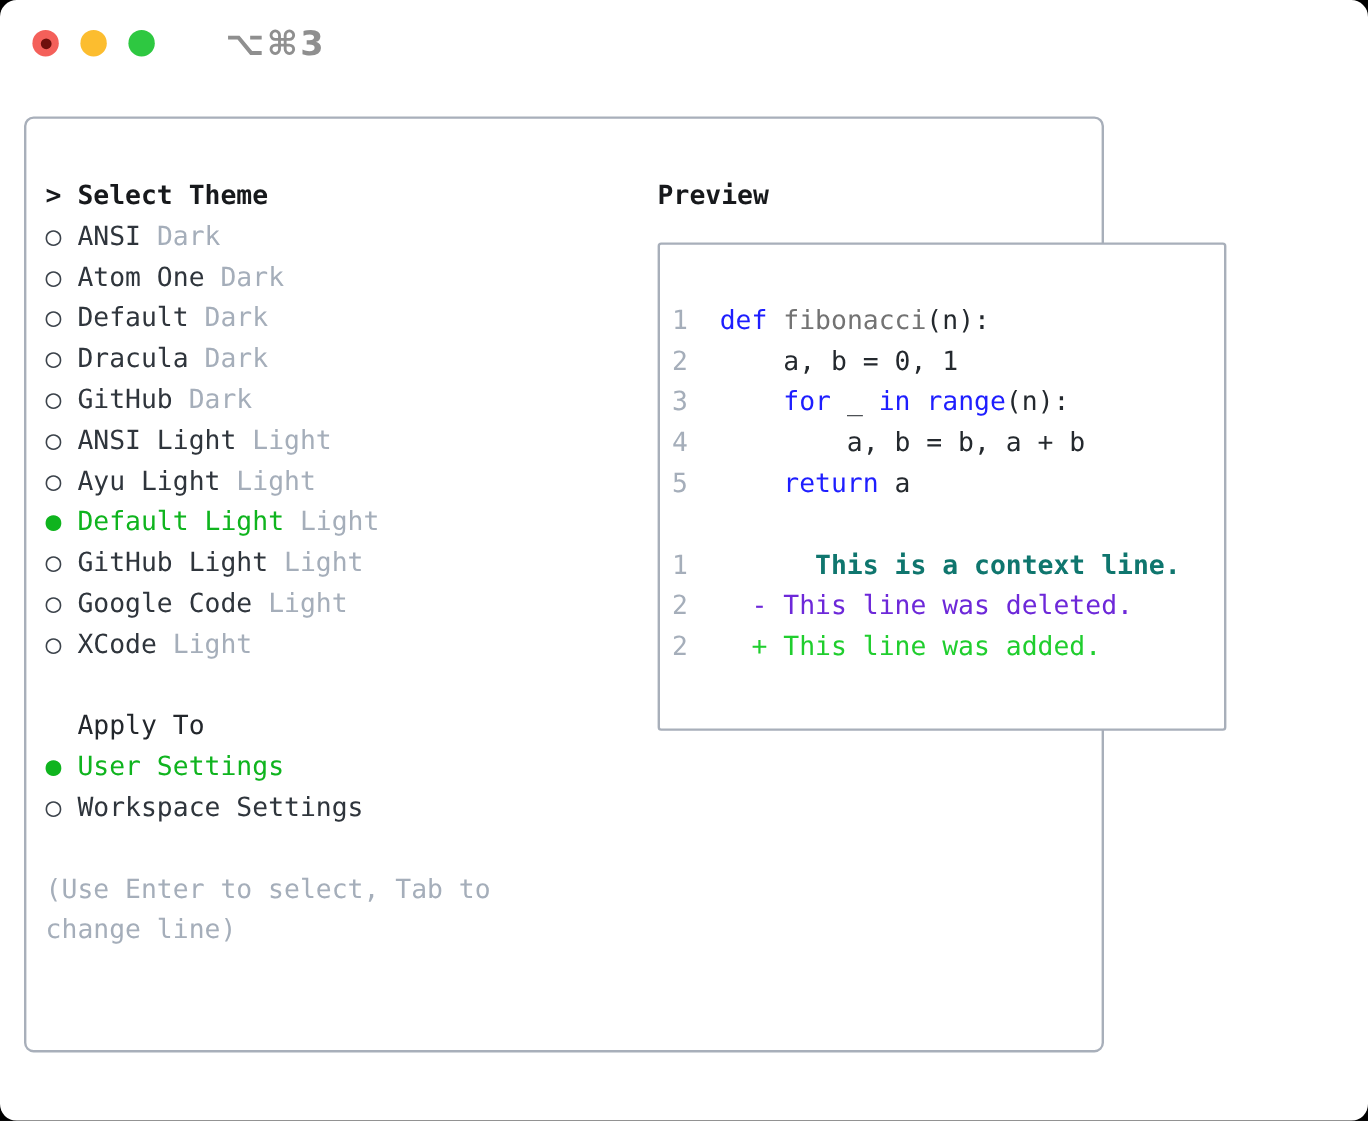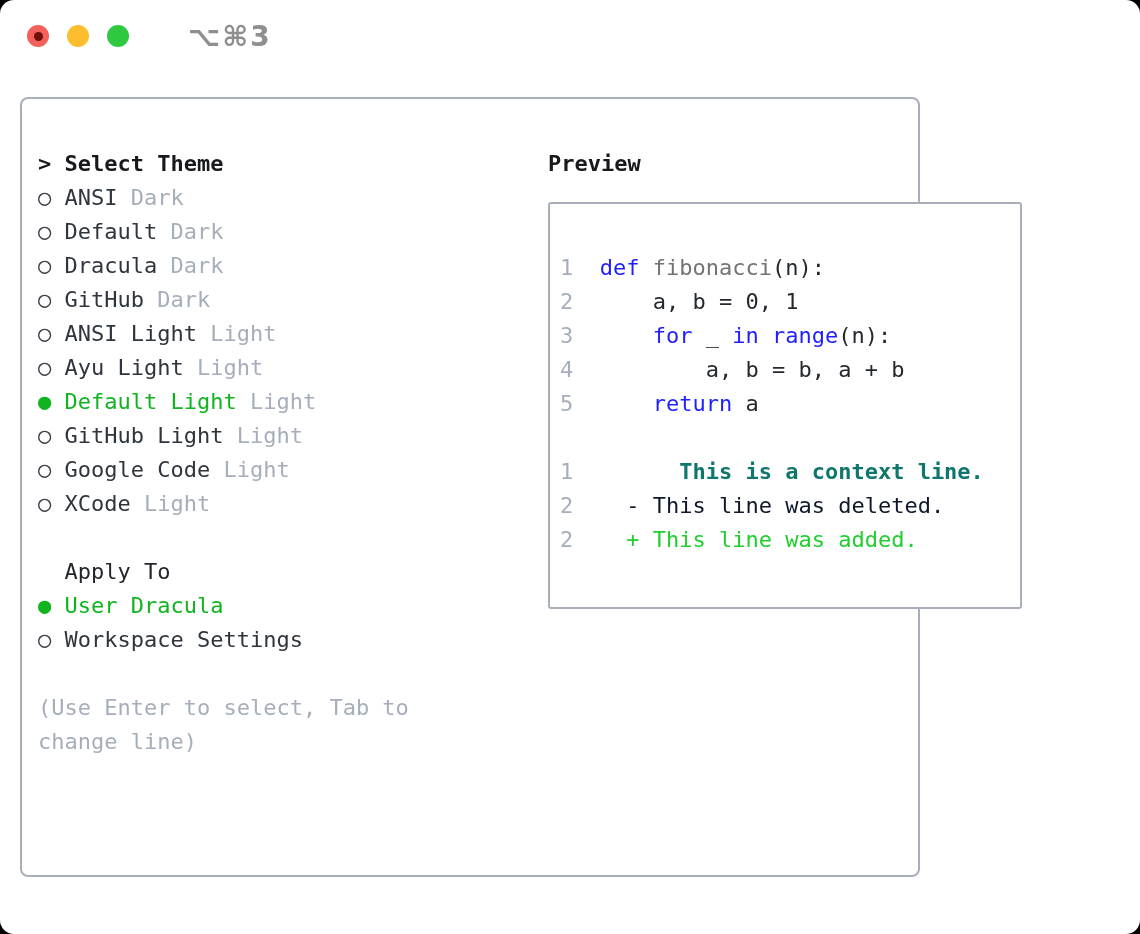--- a/index.html
+++ b/index.html
@@ -38,21 +38,21 @@
   .preview-box{
     margin-top:21px;width:474px;height:407px;box-sizing:border-box;
     border:2px solid #a8afba;border-radius:3px;background:#fff;position:relative;
   }
   .code{position:absolute;left:10px;top:47px;font-size:22px;line-height:34px;white-space:pre;}
   .lineno{color:#a5aeba;}
   .kw{color:#1e1eff;}
   .fn{color:#737373;}
   .pl{color:#24292e;}
   .ctx{color:#0f766e;font-weight:bold;}
-  .del{color:#0f172a;margin-top:44px;}
+  .del{color:#6d28d9;margin-top:44px;}
   .add{color:#20ce2e;}
 </style>
 </head>
 <body>
 
 <div class="window">
 
   <div class="titlebar">
     <span class="light red">
         <span class="dot"></span>
@@ -61,34 +61,35 @@
     <span class="light green"></span>
     <span class="win-title">⌥⌘3</span>
   </div>
 
   <div class="panel">
 
     <div class="left-col">
       <div class="row header"><span class="cursor">&gt;</span><span> </span><span>Select Theme</span></div>
       <div id="theme-items">
           <div class="row"><span class="bullet">○</span><span> </span><span class="name">ANSI</span><span class="muted"> Dark</span></div>
+          <div class="row"><span class="bullet">○</span><span> </span><span class="name">Atom One</span><span class="muted"> Dark</span></div>
           <div class="row"><span class="bullet">○</span><span> </span><span class="name">Default</span><span class="muted"> Dark</span></div>
           <div class="row"><span class="bullet">○</span><span> </span><span class="name">Dracula</span><span class="muted"> Dark</span></div>
           <div class="row"><span class="bullet">○</span><span> </span><span class="name">GitHub</span><span class="muted"> Dark</span></div>
           <div class="row"><span class="bullet">○</span><span> </span><span class="name">ANSI Light</span><span class="muted"> Light</span></div>
           <div class="row"><span class="bullet">○</span><span> </span><span class="name">Ayu Light</span><span class="muted"> Light</span></div>
           <div class="row"><span class="bullet sel">●</span><span> </span><span class="name sel">Default Light</span><span class="muted"> Light</span></div>
           <div class="row"><span class="bullet">○</span><span> </span><span class="name">GitHub Light</span><span class="muted"> Light</span></div>
           <div class="row"><span class="bullet">○</span><span> </span><span class="name">Google Code</span><span class="muted"> Light</span></div>
           <div class="row"><span class="bullet">○</span><span> </span><span class="name">XCode</span><span class="muted"> Light</span></div>
         </div>
       <div class="row"> </div>
       <div class="row applyto"><span>  </span><span>Apply To</span></div>
       <div id="apply-items">
-          <div class="row"><span class="bullet sel">●</span><span> </span><span class="name sel">User Dracula</span></div>
+          <div class="row"><span class="bullet sel">●</span><span> </span><span class="name sel">User Settings</span></div>
           <div class="row"><span class="bullet">○</span><span> </span><span class="name">Workspace Settings</span></div>
         </div>
       <div class="row"> </div>
       <div class="hint">(Use Enter to select, Tab to change line)</div>
     </div>
 
     <div class="right-col">
       <div class="preview-title">Preview</div>
       <div class="preview-box">
         <div class="code" id="code"><div class="row"><span class="lineno">1</span><span>  </span><span class="kw">def</span><span class="pl"> </span><span class="fn">fibonacci</span><span class="pl">(n):</span></div><div class="row"><span class="lineno">2</span><span>  </span><span class="pl">    a, b = 0, 1</span></div><div class="row"><span class="lineno">3</span><span>  </span><span class="pl">    </span><span class="kw">for</span><span class="pl"> _ </span><span class="kw">in</span><span class="pl"> </span><span class="kw">range</span><span class="pl">(n):</span></div><div class="row"><span class="lineno">4</span><span>  </span><span class="pl">        a, b = b, a + b</span></div><div class="row"><span class="lineno">5</span><span>  </span><span class="pl">    </span><span class="kw">return</span><span class="pl"> a</span></div><div class="row"> </div><div class="row"><span class="lineno">1</span><span>  </span><span class="ctx">      This is a context line.</span></div><div class="row"><span class="lineno">2</span><span>  </span><span class="del">  - This line was deleted.</span></div><div class="row"><span class="lineno">2</span><span>  </span><span class="add">  + This line was added.</span></div></div>

